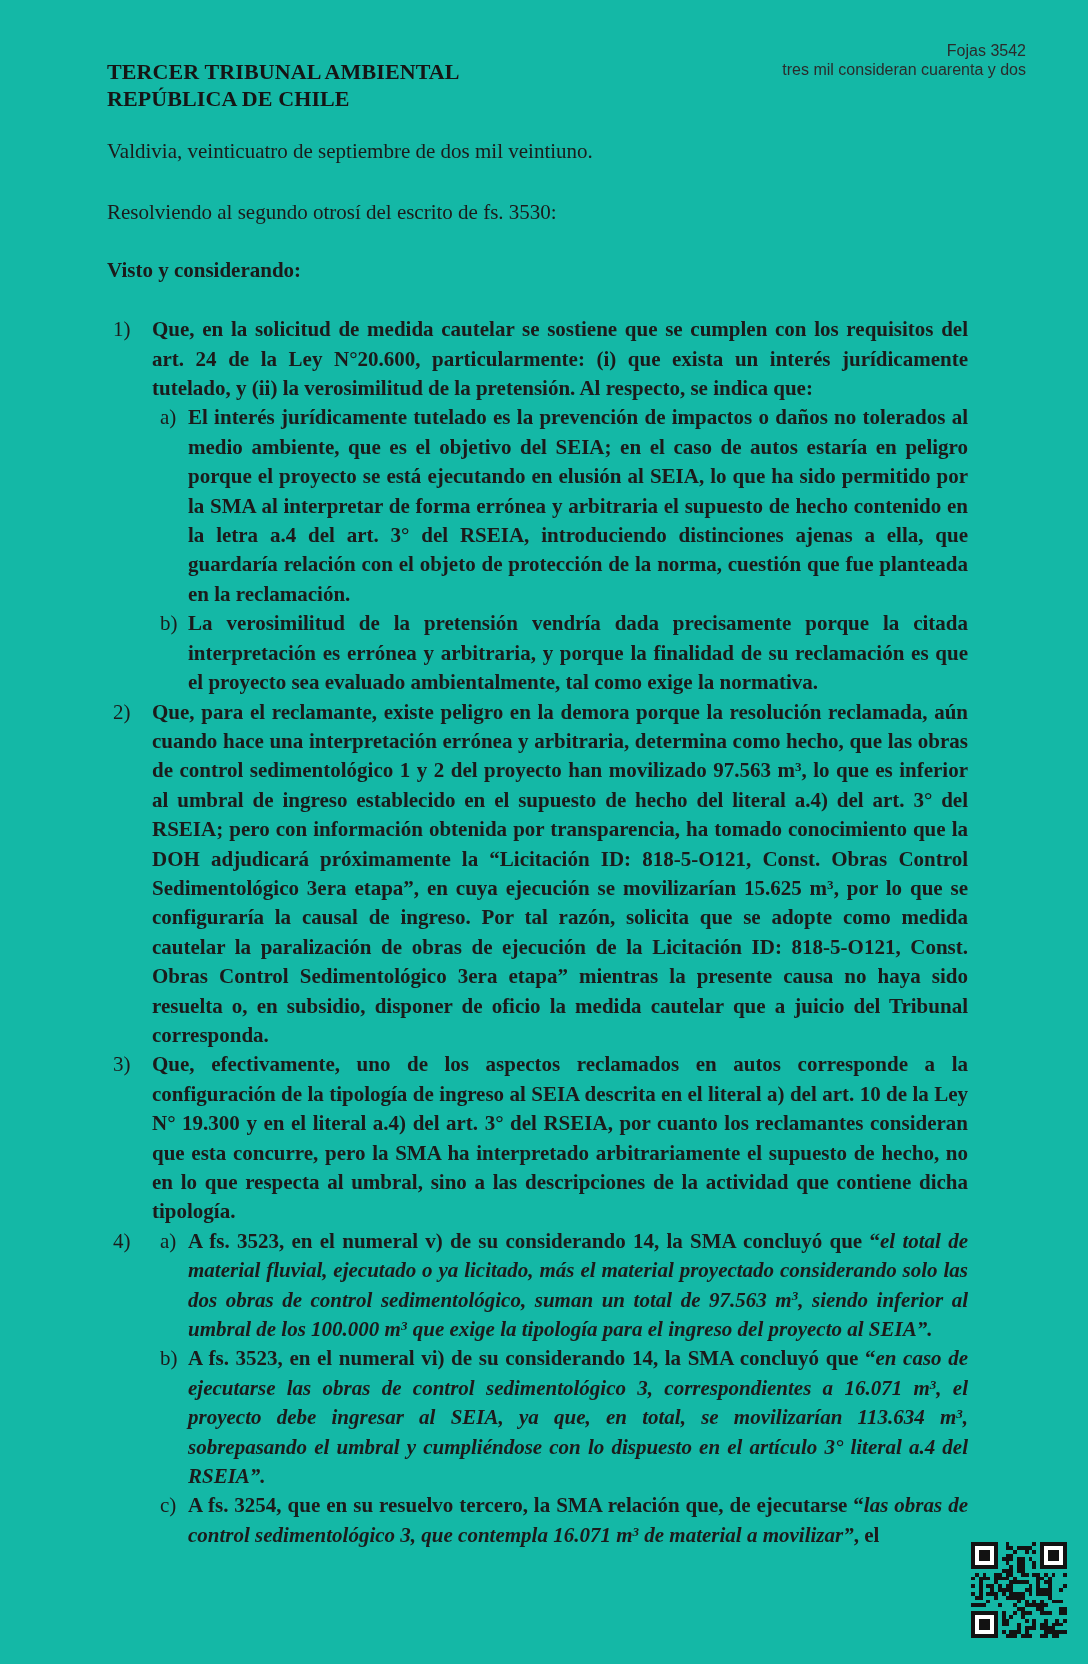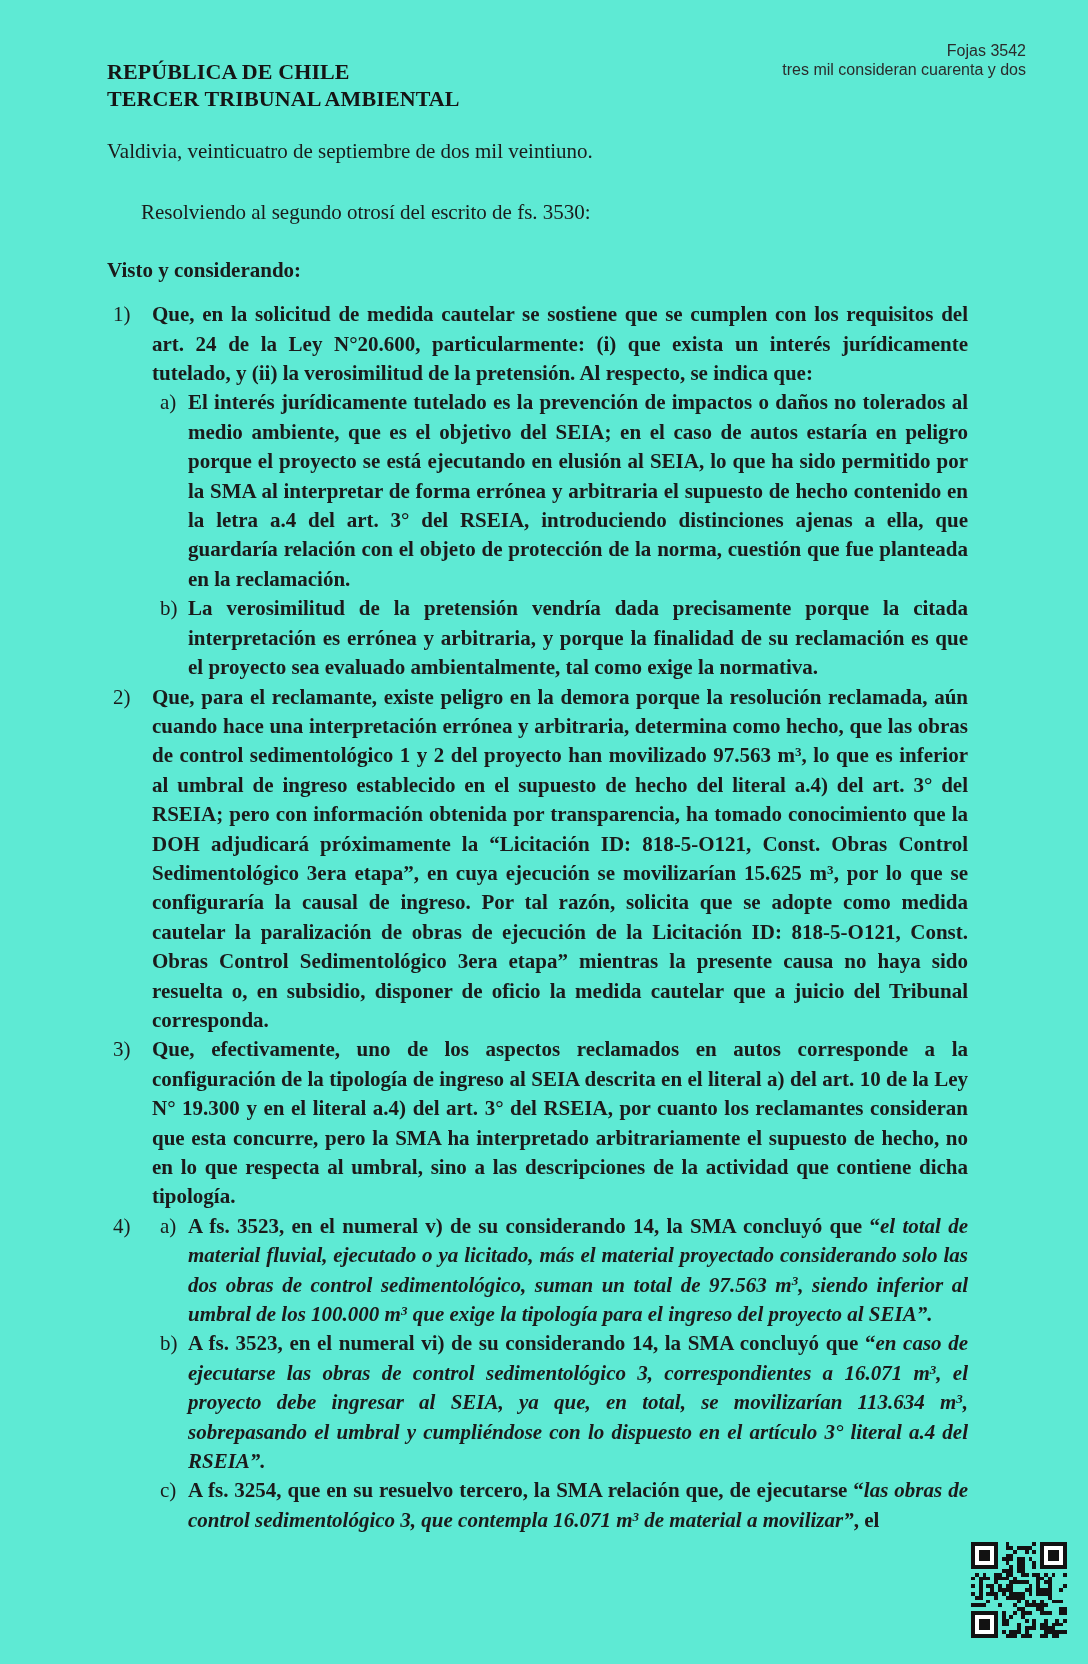--- a/index.html
+++ b/index.html
@@ -1,21 +1,21 @@
 <!DOCTYPE html>
 <html lang="es"><head>
 <meta charset="utf-8">
 <style>
   * { margin: 0; padding: 0; box-sizing: border-box; }
   html, body { background: #ffffff; }
   .page {
     position: relative;
     width: 1088px;
     height: 1664px;
-    background: #5eead4;
+    background: #14b8a6;
     font-family: "Liberation Serif", "DejaVu Serif", serif;
     color: #1b1b1b;
     overflow: hidden;
   }
   
   .folio {
     position: absolute;
     top: 42px;
     right: 62px;
     text-align: right;
@@ -38,22 +38,22 @@
   
   .bodycol {
     position: absolute;
     top: 137px;
     left: 107px;
     width: 861px;
     font-size: 21px;
     line-height: 29.4px;
   }
   .dateline  { margin-bottom: 32px; }
-  .introline { margin-bottom: 28px; margin-left: 34px; }
-  .heading   { font-weight: 700; margin-bottom: 15px; }
+  .introline { margin-bottom: 28px; }
+  .heading   { font-weight: 700; margin-bottom: 30px; }
   .para { text-align: justify; font-weight: bold; }
   .item { display: grid; grid-template-columns: 45px 1fr; }
   .item > .num { padding-left: 6px; }
   .subitem { display: grid; grid-template-columns: 28px 1fr; margin-left: 8px; }
   .italic { font-style: italic; }
   .sup {
     font-size: 0.62em;
     position: relative;
     top: -0.48em;
     line-height: 0;
@@ -71,22 +71,22 @@
 <body>
 
 <div class="page">
 
   <div class="folio">
     <div>Fojas 3542</div>
     <div>tres mil consideran cuarenta y dos</div>
   </div>
 
   <div class="court-header">
+    <div>TERCER TRIBUNAL AMBIENTAL</div>
     <div>REPÚBLICA DE CHILE</div>
-    <div>TERCER TRIBUNAL AMBIENTAL</div>
   </div>
 
   <div class="bodycol">
     <p class="dateline">Valdivia, veinticuatro de septiembre de dos mil veintiuno.</p>
     <p class="introline">Resolviendo al segundo otrosí del escrito de fs. 3530:</p>
     <p class="heading">Visto y considerando:</p>
 
     <div class="list">
 
       <div class="item">

